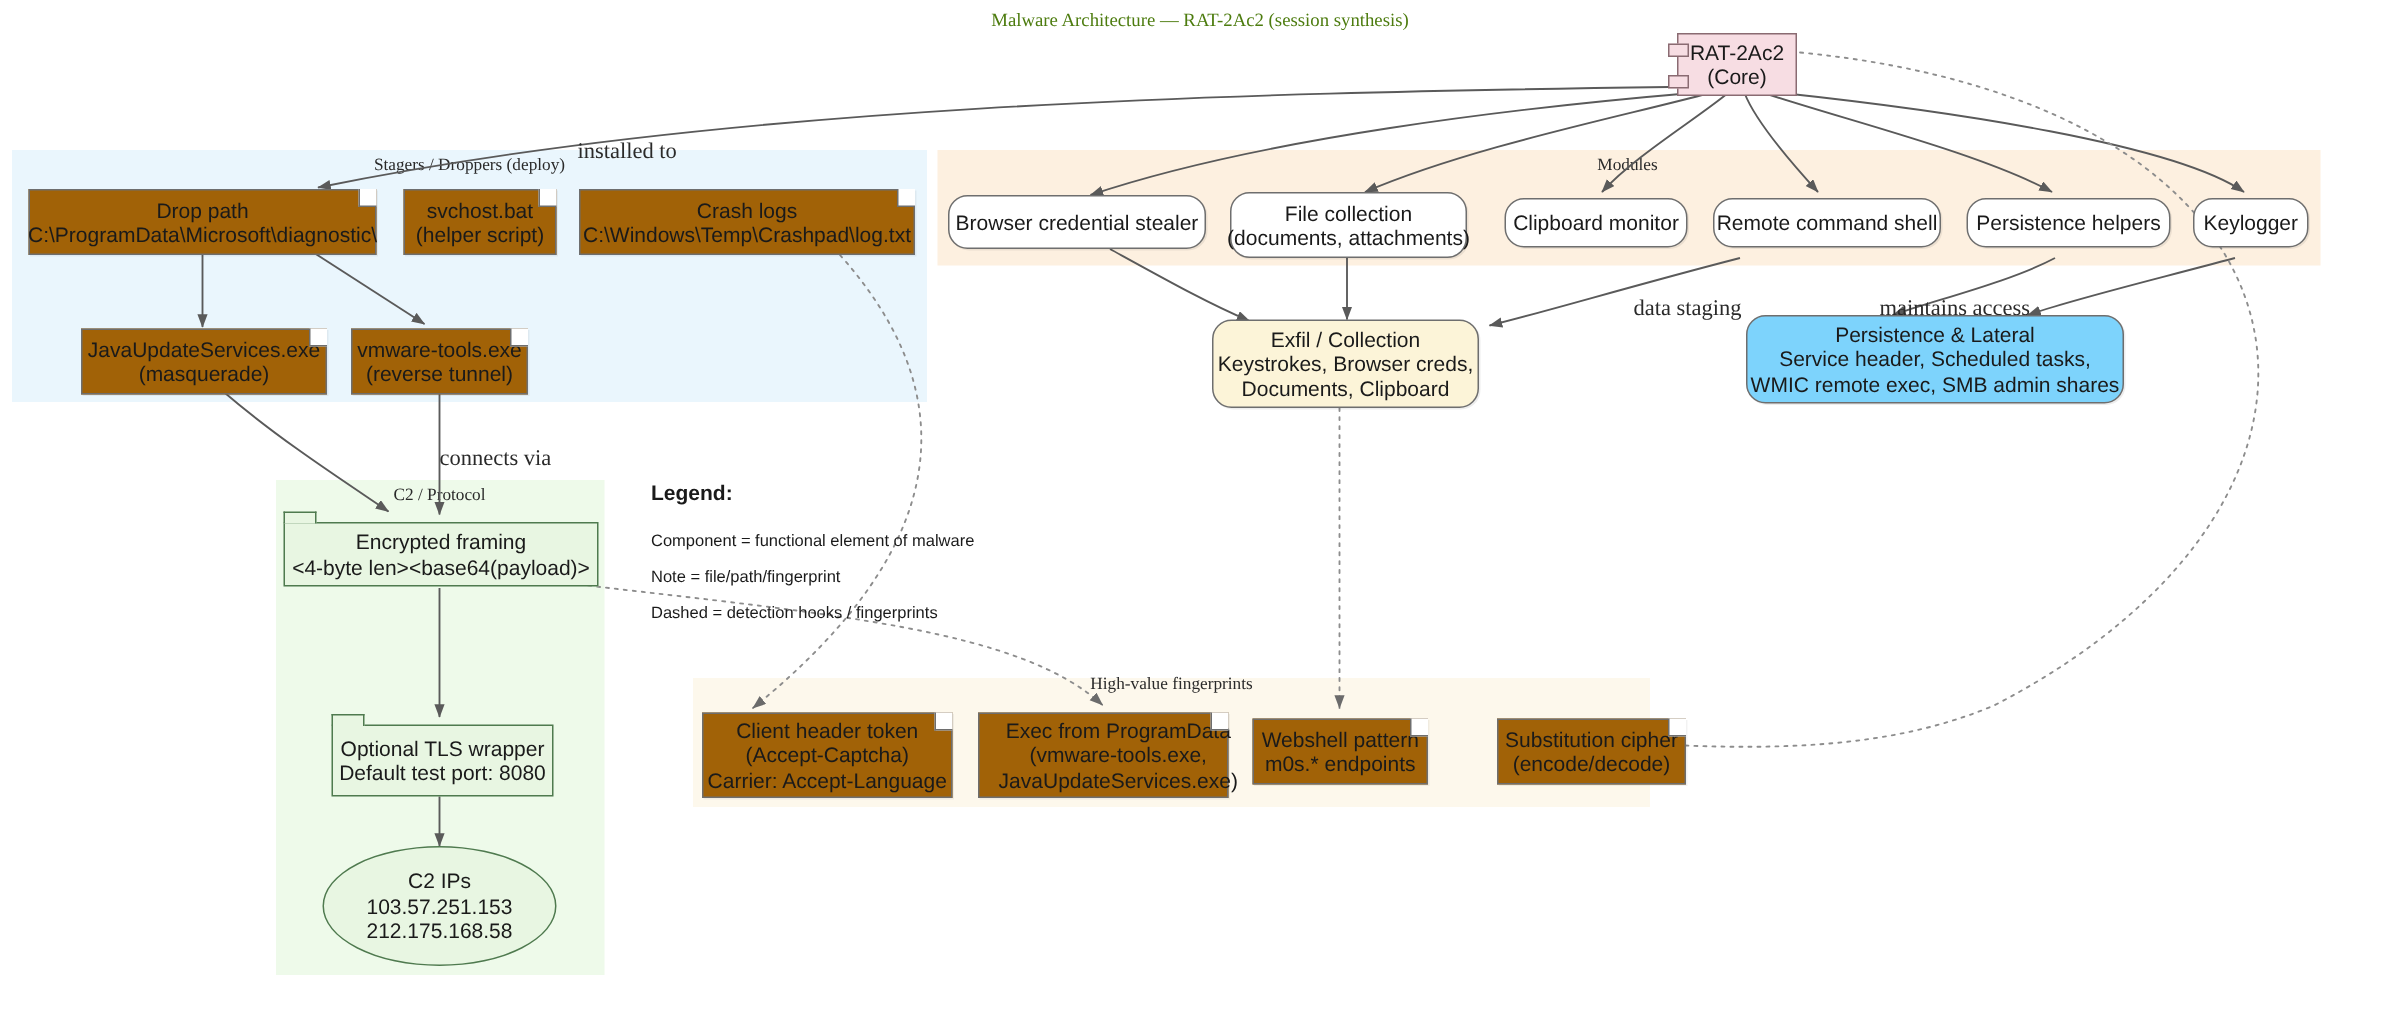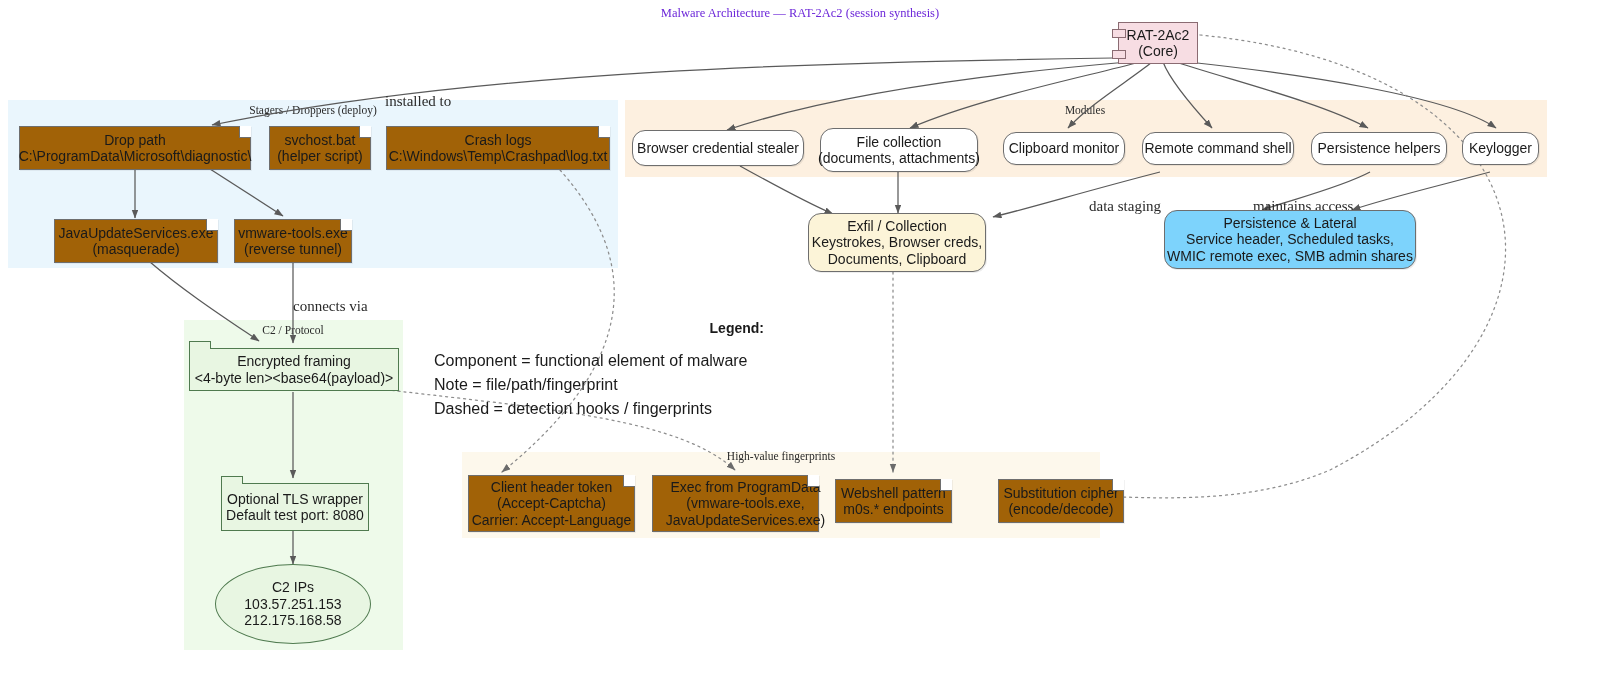--- a/index.html
+++ b/index.html
@@ -42,25 +42,25 @@
 
   
   .uml{border:1px solid #8a6b72;background:#f7dde3;}
   .uml .bar{position:absolute;left:-7px;width:14px;height:9px;
         border:1px solid #8a6b72;background:#f7dde3;box-sizing:border-box;}
 
   .ellipse{border:1px solid #4f7a4f;background:#e8f6e2;border-radius:50%;}
 
   
   #legend{position:absolute;left:434px;top:320px;width:330px;}
-  #legend .lg-title{font-weight:bold;font-size:14px;text-align:right;margin-bottom:13px;}
-  #legend .lg-row{font-size:16px;line-height:24px;white-space:nowrap;}
+  #legend .lg-title{font-weight:bold;font-size:14px;text-align:left;margin-bottom:13px;}
+  #legend .lg-row{font-size:11px;line-height:24px;white-space:nowrap;}
 
   #diagram-title{position:absolute;left:0;top:6px;width:1600px;text-align:center;
-        font-family:"Liberation Serif","DejaVu Serif",serif;font-size:12.5px;color:#6d28d9;}
+        font-family:"Liberation Serif","DejaVu Serif",serif;font-size:12.5px;color:#4d7c0f;}
 
   .edge-label{position:absolute;font-family:"Liberation Serif","DejaVu Serif",serif;
         font-size:15px;color:#2a2a2a;white-space:nowrap;margin-top:12px;}
 </style>
 </head>
 <body>
 
 <div id="stage">
 
   <div id="diagram-title">Malware Architecture — RAT-2Ac2 (session synthesis)</div>

